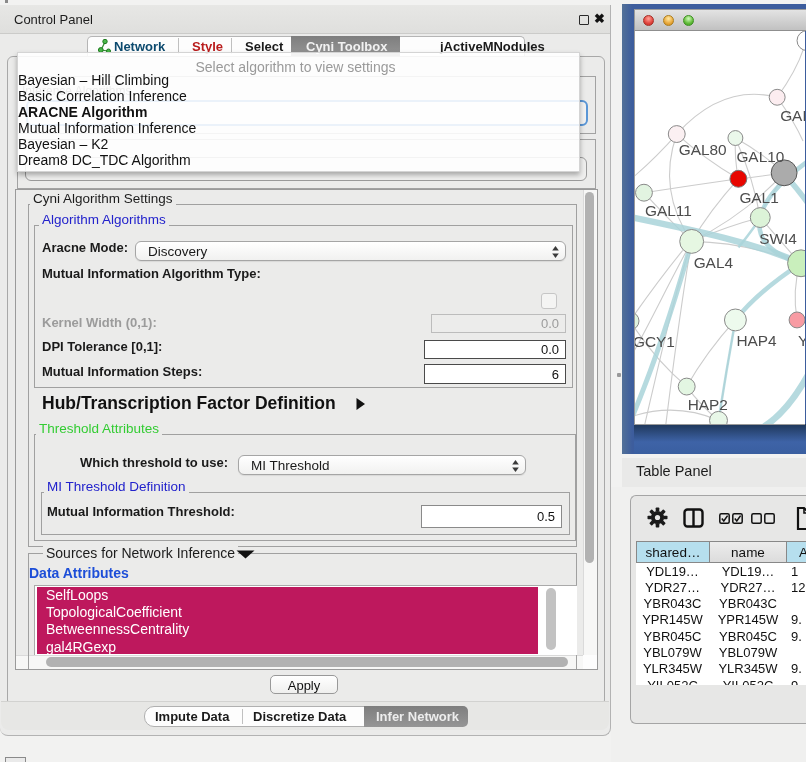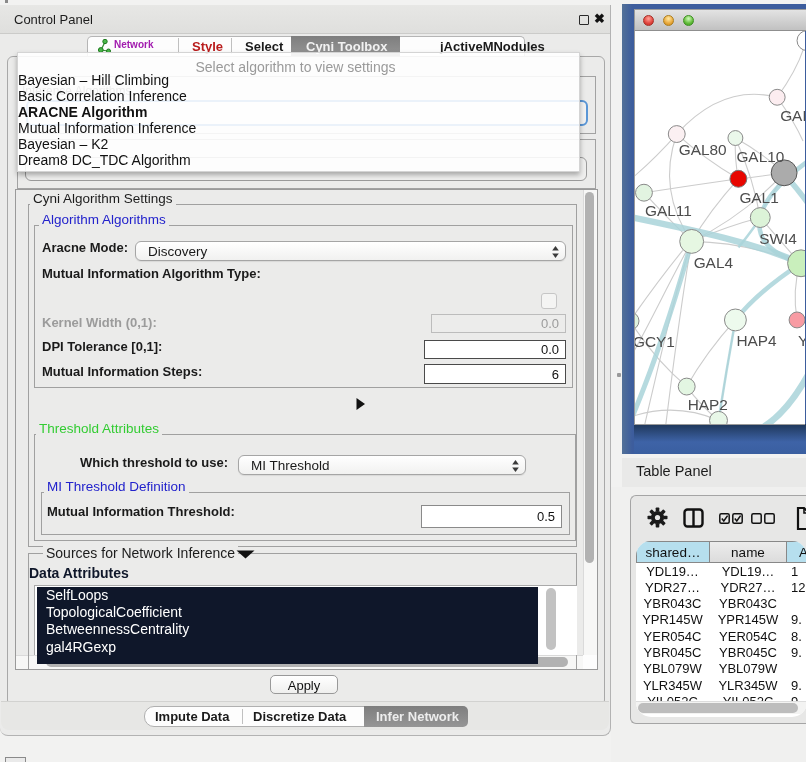--- a/index.html
+++ b/index.html
@@ -28,21 +28,21 @@
     <div class="abs" style="left:91px;top:2px;width:1px;height:16px;background:#c0c0c0;"></div>
     <div class="abs" style="left:144px;top:2px;width:1px;height:16px;background:#c0c0c0;"></div>
     <div class="abs" style="left:204px;top:0px;width:109px;height:20px;background:linear-gradient(#7e7e7e,#959595);"></div>
     <svg class="abs" style="left:11px;top:3px;" width="14" height="15" viewBox="0 0 14 15">
       <line x1="3" y1="11" x2="7" y2="3" stroke="#2e8b2e" stroke-width="1.2"></line>
       <line x1="3" y1="11" x2="10" y2="12" stroke="#2e8b2e" stroke-width="1.2"></line>
       <circle cx="7" cy="2.5" r="2.2" fill="#49b849" stroke="#1f7a1f"></circle>
       <circle cx="2.8" cy="11" r="2.4" fill="#49b849" stroke="#1f7a1f"></circle>
       <circle cx="10.5" cy="12" r="2" fill="#49b849" stroke="#1f7a1f"></circle>
     </svg>
-    <div class="abs b" style="left:27px;top:3px;font-size:10px;color:#a21caf;">Network</div>
+    <div class="abs b" style="left:27px;top:3px;font-size:13px;color:#0c4a6e;">Network</div>
     <div class="abs b" style="left:105px;top:3px;font-size:13px;color:#b91c1c;">Style</div>
     <div class="abs b" style="left:158px;top:3px;font-size:13px;color:#1a1a1a;">Select</div>
     <div class="abs b" style="left:219px;top:3px;font-size:13px;color:#f2f2f2;">Cyni Toolbox</div>
     <div class="abs b" style="left:325px;top:3px;font-size:13px;color:#1a1a1a;padding-left:28px;">jActiveMNodules</div>
   </div>
 
   <div class="abs" style="left:7px;top:51px;width:596px;height:648px;border:1px solid #a8a8a8;border-radius:6px;background:#ebebea;"></div>
 
   <div class="abs" style="left:17px;top:71px;width:577px;height:56px;border:1px solid #a2a2a2;background:#ebebea;"></div>
   <div class="abs" style="left:22px;top:79px;font-size:12px;color:#666;">Inference Algorithms</div>
@@ -79,20 +79,21 @@
 
     <div class="abs lbl dis" style="left:26px;top:125px;">Kernel Width (0,1):</div>
     <div class="abs fld" style="left:415px;top:124px;width:135px;height:19px;border:1px solid #bcbcbc;background:#ececeb;color:#9b9b9b;line-height:18px;">0.0</div>
 
     <div class="abs lbl" style="left:26px;top:149px;">DPI Tolerance [0,1]:</div>
     <div class="abs fld" style="left:408px;top:150px;width:142px;height:19px;border:1px solid #4a4a4a;line-height:18px;">0.0</div>
 
     <div class="abs lbl" style="left:26px;top:174px;">Mutual Information Steps:</div>
     <div class="abs fld" style="left:408px;top:174px;width:142px;height:20px;border:1px solid #4a4a4a;line-height:19px;">6</div>
 
+    <div class="abs b" style="left:26px;top:203px;font-size:17.5px;color:#111;">Hub/Transcription Factor Definition</div>
     <svg class="abs" style="left:339px;top:207px;" width="11" height="14" viewBox="0 0 11 14">
         <path d="M1.5 1 L10 7 L1.5 13 Z" fill="#111"></path>
       </svg>
 
     <div class="abs" style="left:18px;top:244px;width:540px;height:105px;border:1px solid #a0a0a0;"></div>
     <div class="abs" style="left:20px;top:231px;background:#ebebea;padding:0 3px;font-size:13.5px;color:#33cc33;">Threshold Attributes</div>
 
     <div class="abs lbl" style="left:64px;top:265px;">Which threshold to use:</div>
     <div class="abs combo" style="left:222px;top:265px;width:288px;height:20px;box-sizing:border-box;">
       <span style="position:absolute;left:12px;top:2px;font-size:13.5px;color:#1a1a1a;">MI Threshold</span>
@@ -105,23 +106,23 @@
     <div class="abs" style="left:25px;top:302px;width:527px;height:41px;border:1px solid #a0a0a0;"></div>
     <div class="abs" style="left:28px;top:289px;background:#ebebea;padding:0 3px;font-size:13.5px;color:#2222cc;">MI Threshold Definition</div>
     <div class="abs lbl" style="left:31px;top:314px;">Mutual Information Threshold:</div>
     <div class="abs fld" style="left:405px;top:315px;width:141px;height:23px;border:1px solid #8a8a8a;line-height:22px;">0.5</div>
 
     <div class="abs" style="left:12px;top:363px;width:547px;height:120px;border:1px solid #a0a0a0;border-bottom:none;"></div>
     <div class="abs" style="left:27px;top:355px;background:#ebebea;padding:0 3px;font-size:14px;color:#1c1c1c;">Sources for Network Inference</div>
     <svg class="abs" style="left:220px;top:360px;" width="19" height="9" viewBox="0 0 19 9">
         <path d="M0.5 0.5 L18.5 0.5 L9.5 8.5 Z" fill="#111"></path>
       </svg>
-    <div class="abs b" style="left:13px;top:375px;font-size:14px;color:#0f172a;">Data Attributes</div>
+    <div class="abs b" style="left:13px;top:375px;font-size:14px;color:#1d4ed8;">Data Attributes</div>
     <div class="abs" style="left:18px;top:395px;width:543px;height:70px;background:#fff;border:1px solid #aaa;border-bottom:none;border-right:none;box-sizing:border-box;"></div>
-    <div class="abs" style="left:21px;top:397px;width:501px;height:77px;background:#0f172a;color:#fff;font-size:14px;">
+    <div class="abs" style="left:21px;top:397px;width:501px;height:67px;background:#be185d;color:#fff;font-size:14px;">
       <div style="padding:0px 0 0 9px;line-height:17.2px;">SelfLoops<br>TopologicalCoefficient<br>BetweennessCentrality<br>gal4RGexp</div>
     </div>
     <div class="abs" style="left:530px;top:398px;width:10px;height:62px;background:#c2c2c2;border-radius:5px;"></div>
   </div>
 
   <div class="abs" style="left:270px;top:670px;width:68px;height:19px;border:1px solid #999;border-radius:5px;background:linear-gradient(#ffffff,#efefee);text-align:center;font-size:13px;color:#111;line-height:19px;box-sizing:border-box;">Apply</div>
 
   <div class="abs" style="left:1px;top:696px;width:608px;height:28px;background:#e7e7e5;border-top:1px solid #d2d2d0;border-radius:0 0 8px 8px;"></div>
   <div class="abs" id="bottabs" style="left:144px;top:701px;width:324px;height:21px;background:#fdfdfd;border:1px solid #b0b0b0;border-radius:10px;box-sizing:border-box;">
     <div class="abs" style="left:97px;top:2px;width:1px;height:15px;background:#c0c0c0;"></div>
@@ -256,30 +257,29 @@
   </svg>
   <svg class="abs" style="left:120px;top:17px;" width="24" height="12" viewBox="0 0 24 12">
     <rect x="0.8" y="0.8" width="9.4" height="9.4" rx="1.5" fill="none" stroke="#111" stroke-width="1.5"></rect>
     <rect x="13.8" y="0.8" width="9.4" height="9.4" rx="1.5" fill="none" stroke="#111" stroke-width="1.5"></rect>
   </svg>
   <svg class="abs" style="left:165px;top:10px;" width="11" height="25" viewBox="0 0 11 25">
     <path d="M2 2 h6 l5 5 v16 h-11 z" fill="none" stroke="#111" stroke-width="2.2"></path>
     <path d="M8 2 v5 h5" fill="none" stroke="#111" stroke-width="1.6"></path>
   </svg>
 
-  <div class="abs" style="left:5px;top:45px;width:171px;height:176px;background:#fff;overflow:hidden;border-radius:15px;">
+  <div class="abs" style="left:5px;top:45px;width:171px;height:144px;background:#fff;overflow:hidden;">
     <div class="abs" style="left:0;top:0;width:73px;height:22px;background:#b6dfee;border:1px solid #888;border-right:none;box-sizing:border-box;text-align:center;font-size:13.5px;color:#111;line-height:21px;">shared…</div>
     <div class="abs" style="left:73px;top:0;width:78px;height:22px;background:linear-gradient(#ececec,#dcdcdc);border:1px solid #888;box-sizing:border-box;text-align:center;font-size:13.5px;color:#111;line-height:21px;">name</div>
     <div class="abs" style="left:151px;top:0;width:20px;height:22px;background:#b6dfee;border-top:1px solid #888;border-bottom:1px solid #888;box-sizing:border-box;font-size:13.5px;color:#111;line-height:21px;padding-left:12px;">A</div>
     <div class="abs" id="rows" style="left:0;top:22.5px;width:171px;font-size:13px;color:#111;line-height:16.3px;">
       <div><span class="c1">YDL19…</span><span class="c2">YDL19…</span><span class="c3">1</span></div>
       <div><span class="c1">YDR27…</span><span class="c2">YDR27…</span><span class="c3">12</span></div>
       <div><span class="c1">YBR043C</span><span class="c2">YBR043C</span><span class="c3"></span></div>
       <div><span class="c1">YPR145W</span><span class="c2">YPR145W</span><span class="c3">9.</span></div>
-      <div><span class="c1">YER054C</span><span class="c2">YER054C</span><span class="c3">8.</span></div>
       <div><span class="c1">YBR045C</span><span class="c2">YBR045C</span><span class="c3">9.</span></div>
       <div><span class="c1">YBL079W</span><span class="c2">YBL079W</span><span class="c3"></span></div>
       <div><span class="c1">YLR345W</span><span class="c2">YLR345W</span><span class="c3">9.</span></div>
       <div><span class="c1">YIL052C</span><span class="c2">YIL052C</span><span class="c3">9</span></div>
     </div>
     <div class="abs" style="left:0;top:160px;width:171px;height:12px;background:#f3f3f2;border-top:1px solid #ddd;"></div>
     <div class="abs" style="left:2px;top:162px;width:160px;height:10px;background:#bdbdbd;border-radius:6px;"></div>
   </div>
 </div>
 

